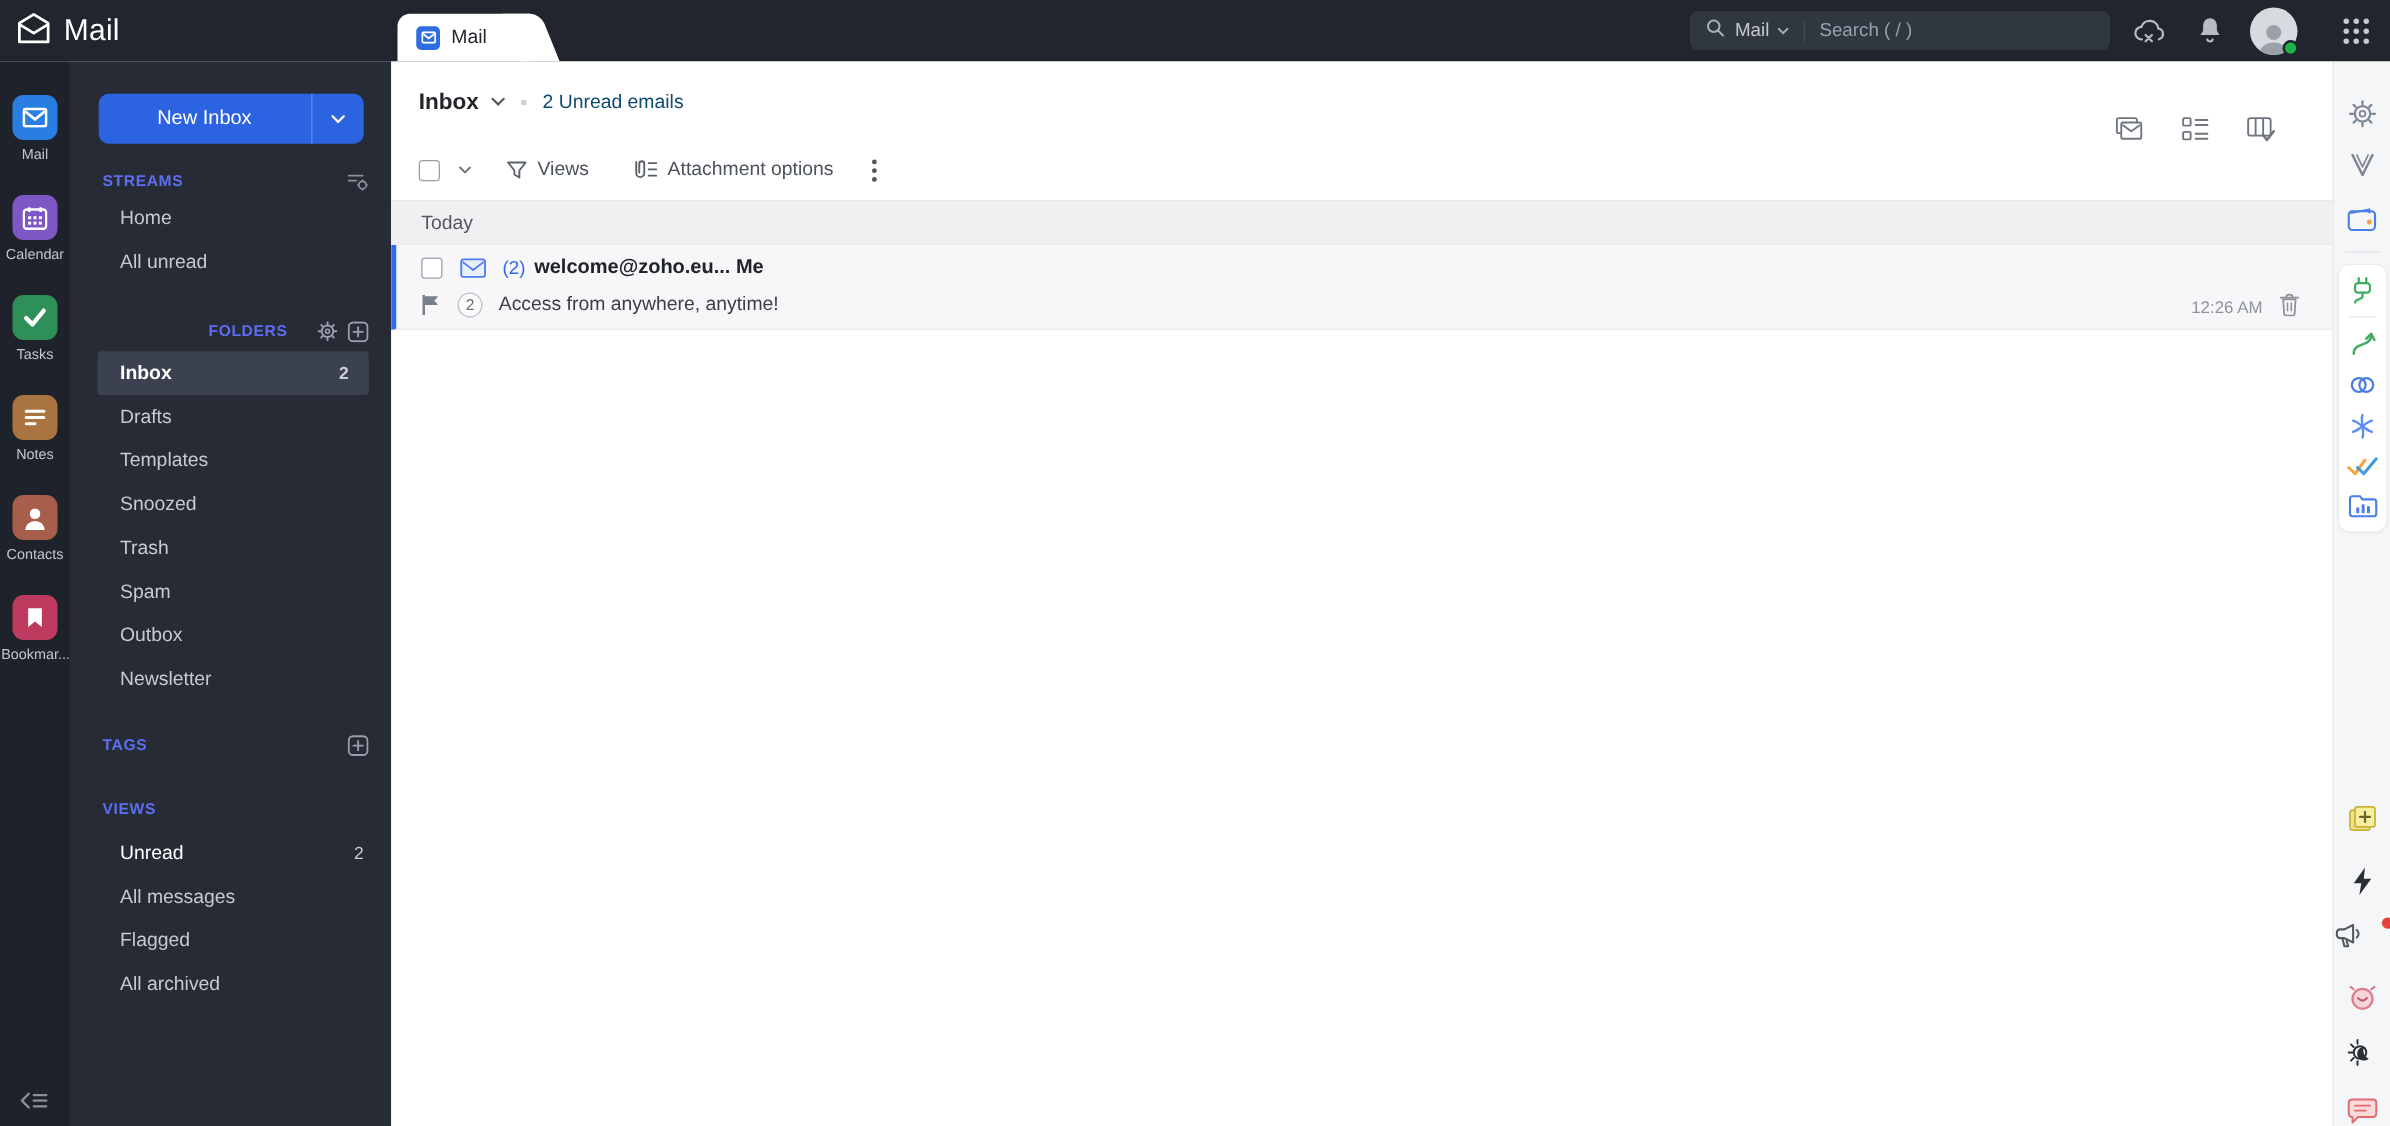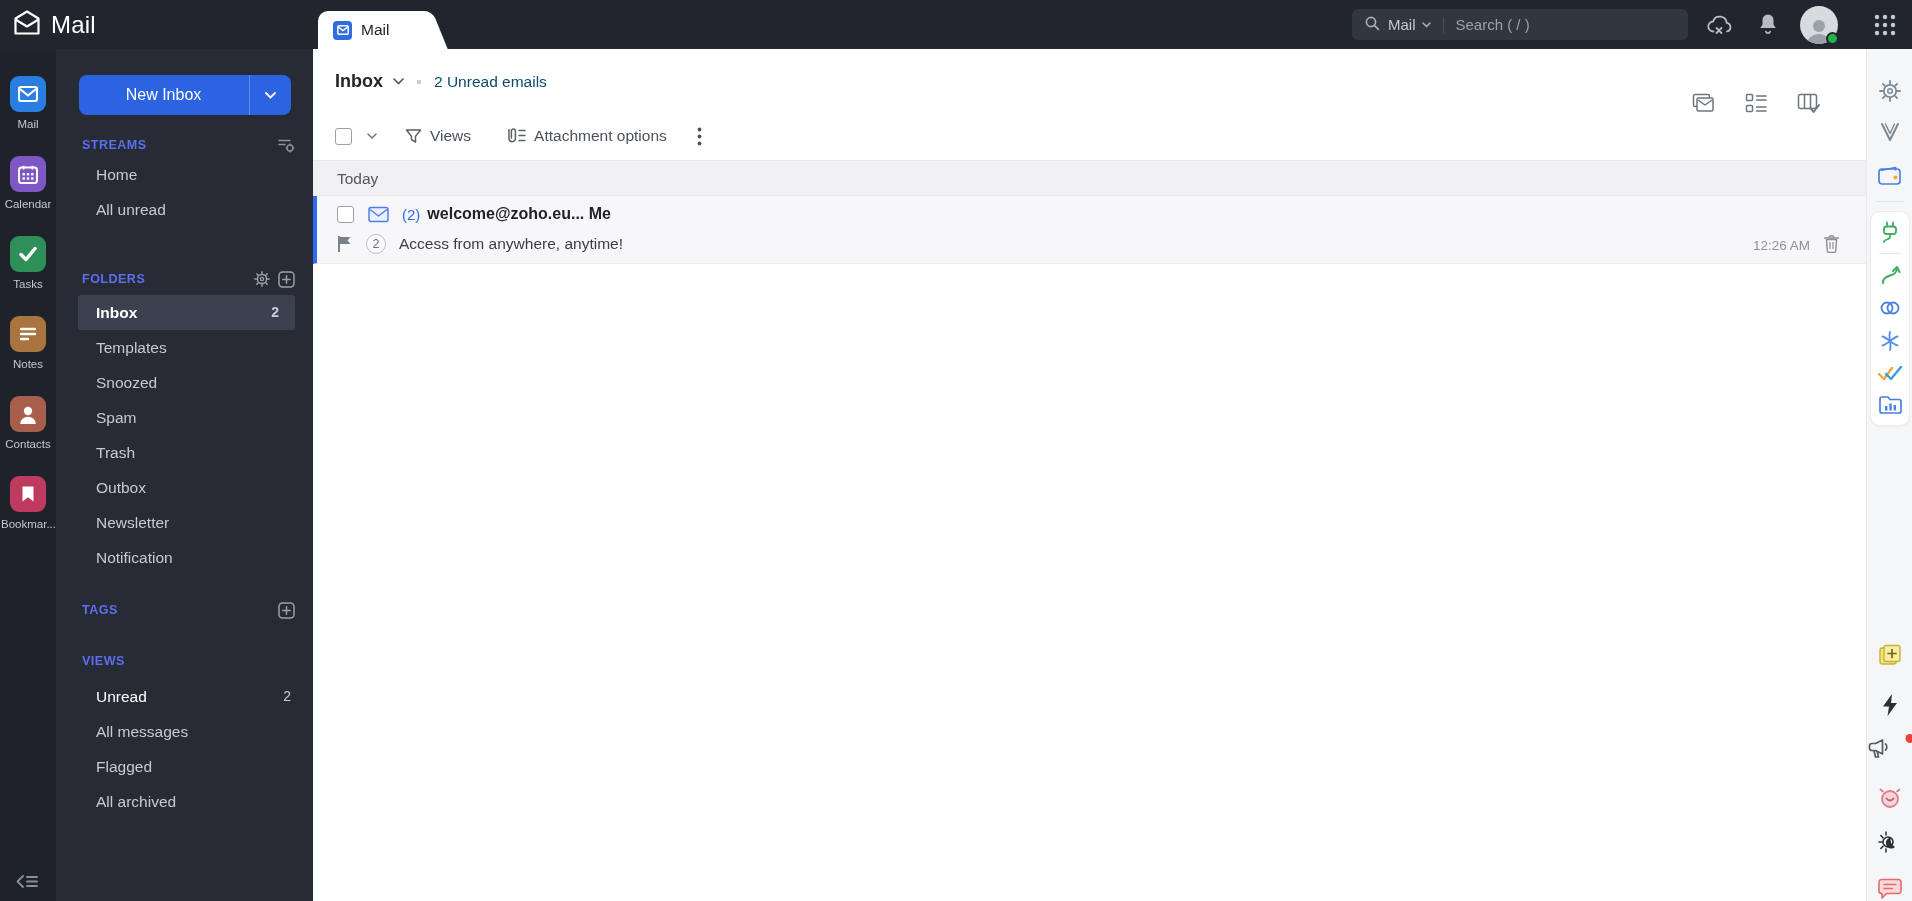--- a/index.html
+++ b/index.html
@@ -52,21 +52,21 @@
 
   .sec-hdr { height:24px; margin-top:18px; padding:0 18px 0 26px; display:flex; align-items:center; justify-content:space-between;
              color:#5d6ef0; font-size:12.5px; font-weight:700; letter-spacing:.5px;gap:24px; }
   .sec-hdr .hdr-icons { display:flex; gap:8px; align-items:center; }
   .sb-item { height:35px; line-height:35px; padding-left:40px; padding-right:22px; font-size:15.5px; color:#c6cad2;
              display:flex; justify-content:space-between; align-items:center; cursor:pointer; white-space:nowrap; }
   .sb-item .count { font-size:14px; color:#c9cdd6; }
   .sb-item.selected { margin:4px 18px 0 22px; padding-left:18px; padding-right:16px; background:#3b414e; border-radius:3px;
                       color:#fff; font-weight:700; }
   .sb-item.bold { color:#fff; font-weight:400;align-items:center; }
-  .mt26 { margin-top:40px; } .mt23 { margin-top:23px; } .mt27 { margin-top:27px; } .mt6 { margin-top:6px; }
+  .mt26 { margin-top:26px;justify-content:flex-end; } .mt23 { margin-top:23px; } .mt27 { margin-top:27px; } .mt6 { margin-top:6px; }
 
   
   .main { flex:1; background:#fff; position:relative; }
   .title-row { position:absolute; top:22px; left:22px; display:flex; align-items:center; }
   .folder-title { font-size:18px; font-weight:700; color:#22252a; }
   .title-caret { margin-left:10px; display:flex; }
   .title-dot { width:4px; height:4px; background:#cbced3; margin-left:13px; }
   .unread-link { margin-left:13px; font-size:15.5px; color:#0c4a6e; cursor:pointer; }
 
   .list-controls { position:absolute; top:44px; right:46px; display:flex; gap:30px; }
@@ -324,39 +324,39 @@
               <line x1="8.5" y1="4.8" x2="8.5" y2="12.2" stroke="#9aa0ab" stroke-width="1.5" stroke-linecap="round"></line>
               <line x1="4.8" y1="8.5" x2="12.2" y2="8.5" stroke="#9aa0ab" stroke-width="1.5" stroke-linecap="round"></line>
             </svg>
         </span>
       </div>
       <div class="sb-item selected">
         <span>Inbox</span>
         <span class="count">2</span>
       </div>
       <div class="sb-item">
+          <span>Drafts</span>
+        </div>
+      <div class="sb-item">
           <span>Templates</span>
         </div>
       <div class="sb-item">
           <span>Snoozed</span>
         </div>
       <div class="sb-item">
+          <span>Trash</span>
+        </div>
+      <div class="sb-item">
           <span>Spam</span>
         </div>
       <div class="sb-item">
-          <span>Trash</span>
-        </div>
-      <div class="sb-item">
           <span>Outbox</span>
         </div>
       <div class="sb-item">
           <span>Newsletter</span>
-        </div>
-      <div class="sb-item">
-          <span>Notification</span>
         </div>
 
       <div class="sec-hdr mt23">
         <span>TAGS</span>
         <span class="hdr-icons">
           <svg width="17" height="17" viewBox="0 0 17 17">
               <rect x="1" y="1" width="15" height="15" rx="3.5" fill="none" stroke="#9aa0ab" stroke-width="1.5"></rect>
               <line x1="8.5" y1="4.8" x2="8.5" y2="12.2" stroke="#9aa0ab" stroke-width="1.5" stroke-linecap="round"></line>
               <line x1="4.8" y1="8.5" x2="12.2" y2="8.5" stroke="#9aa0ab" stroke-width="1.5" stroke-linecap="round"></line>
             </svg>

